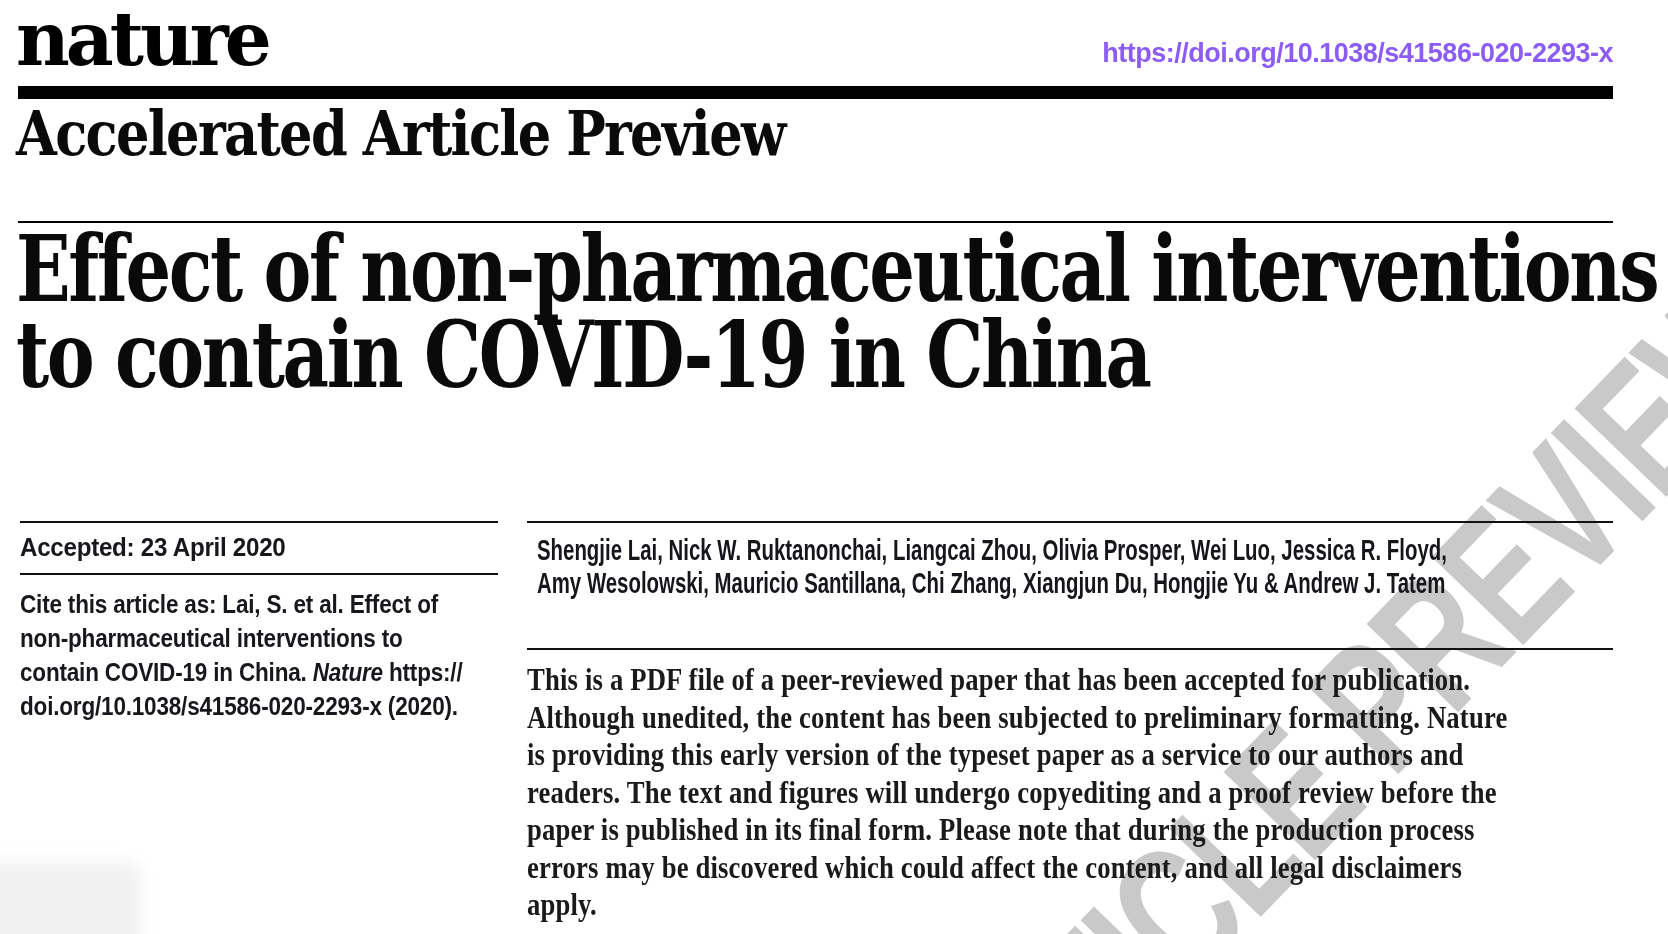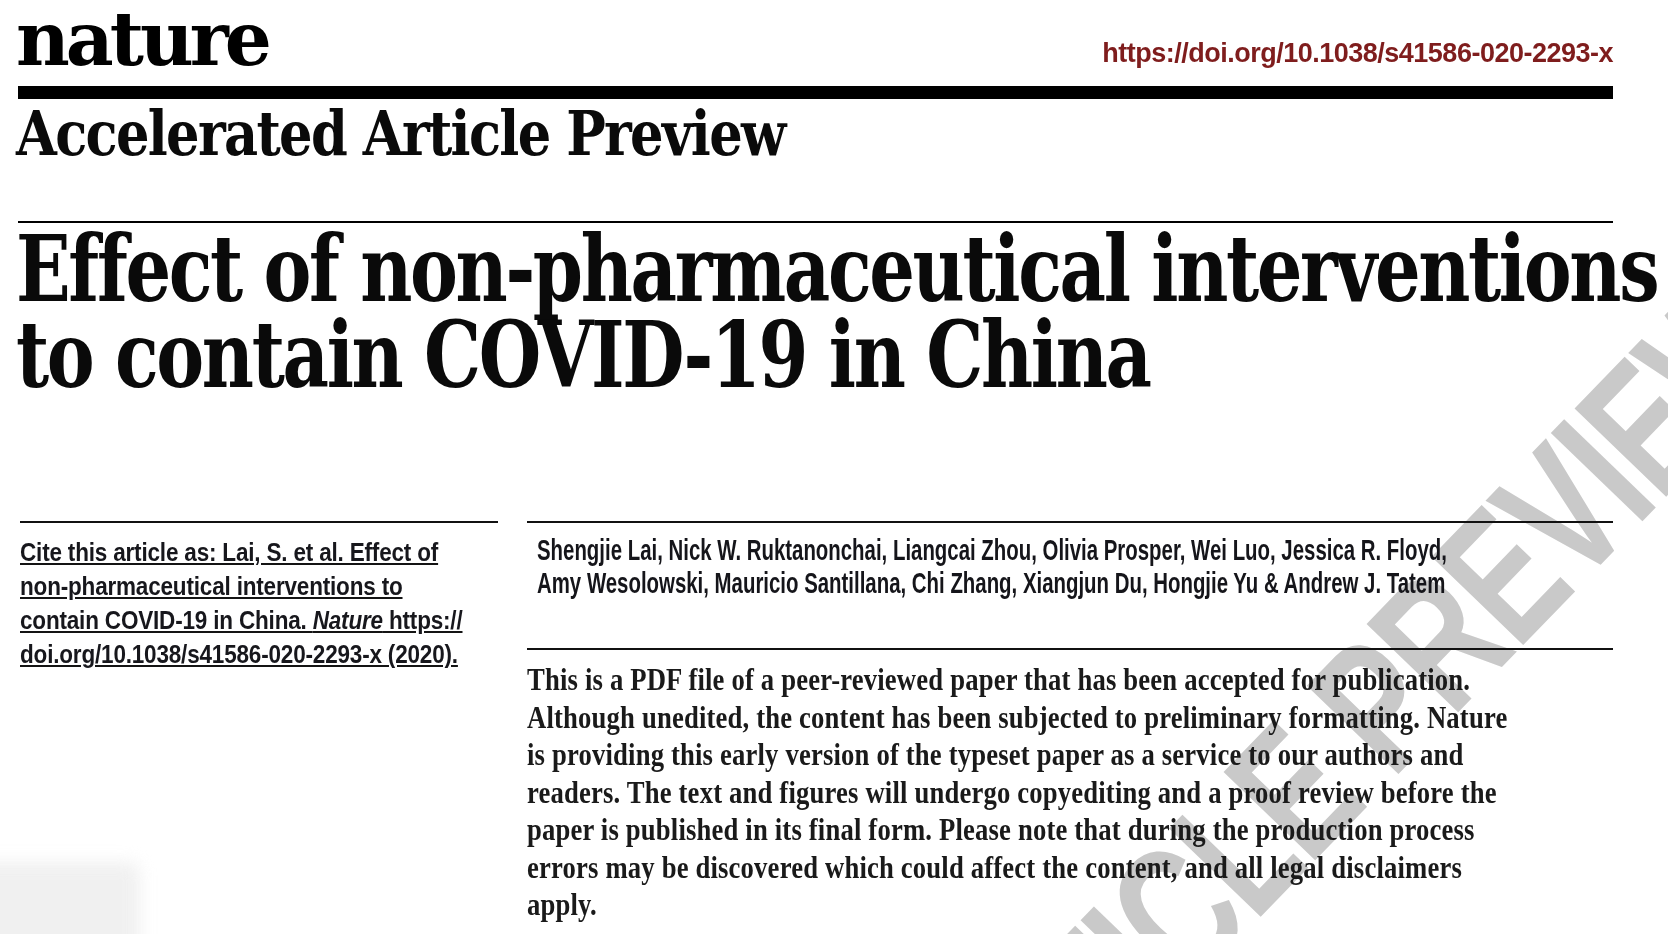--- a/index.html
+++ b/index.html
@@ -13,21 +13,21 @@
   }
   .content{position:relative;z-index:2;}
   
   .logo{
     position:absolute;left:16px;top:-4px;
     font-family:"DejaVu Serif", serif;font-weight:700;
     font-size:74px;letter-spacing:-4px;color:#000;
   }
   .doi{
     position:absolute;right:55px;top:38px;
-    font-size:27px;font-weight:700;letter-spacing:-0.5px;color:#7f1d1d;
+    font-size:27px;font-weight:700;letter-spacing:-0.5px;color:#8b5cf6;
     text-decoration:none;
   }
   .hr-thick{position:absolute;left:18px;right:55px;top:86px;height:13px;background:#000;}
   .kicker{
     position:absolute;left:16px;top:97px;
     font-family:"DejaVu Serif", serif;font-weight:700;
     font-size:62px;letter-spacing:-2px;white-space:nowrap;
     transform:scaleX(.85);transform-origin:0 0;color:#0a0a0a;
   }
   .hr-title{position:absolute;left:18px;right:55px;top:221px;height:2px;background:#000;}
@@ -41,21 +41,21 @@
   }
   
   .meta{position:absolute;left:20px;top:521px;width:478px;}
   .meta-row .hr{height:2px;background:#111;}
   .meta-text{
     padding:8px 0 9px;
     font-size:26px;font-weight:700;line-height:33px;letter-spacing:-0.3px;
     transform:scaleX(.93);transform-origin:0 0;width:512px;color:#17171c;
   }
   .cite .hr{height:2px;background:#111;}
-  .cite-lines{padding-top:12px;text-decoration:underline;}
+  .cite-lines{padding-top:12px;}
   .cite-line{
     white-space:nowrap;font-size:25px;font-weight:700;line-height:34px;letter-spacing:-0.2px;
     transform:scaleX(.9);transform-origin:0 0;color:#17171c;
   }
   .cite-line .it{font-style:italic;}
   
   .authors{position:absolute;left:527px;top:521px;width:1086px;}
   .authors .hr{height:2px;background:#111;}
   .authors-lines{padding:10px 0 0 10px;text-align:right;}
   .authors-line{
@@ -107,20 +107,24 @@
     <div class="kicker">Accelerated Article Preview</div>
     <div class="hr-title"></div>
 
     <div class="title">
         <span class="title-line">Effect of non-pharmaceutical interventions</span>
         <span class="title-line">to contain COVID-19 in China</span>
       </div>
 
     <div class="meta">
       <div>
+          <div class="meta-row">
+          <div class="hr"></div>
+          <div class="meta-text">Accepted: 23 April 2020</div>
+        </div>
         </div>
       <div class="cite">
         <div class="hr"></div>
         <div class="cite-lines">
             <div class="cite-line">
             <span></span><span class="it"></span><span></span><span>Cite this article as: Lai, S. et al. Effect of</span>
           </div>
             <div class="cite-line">
             <span></span><span class="it"></span><span></span><span>non-pharmaceutical interventions to</span>
           </div>

